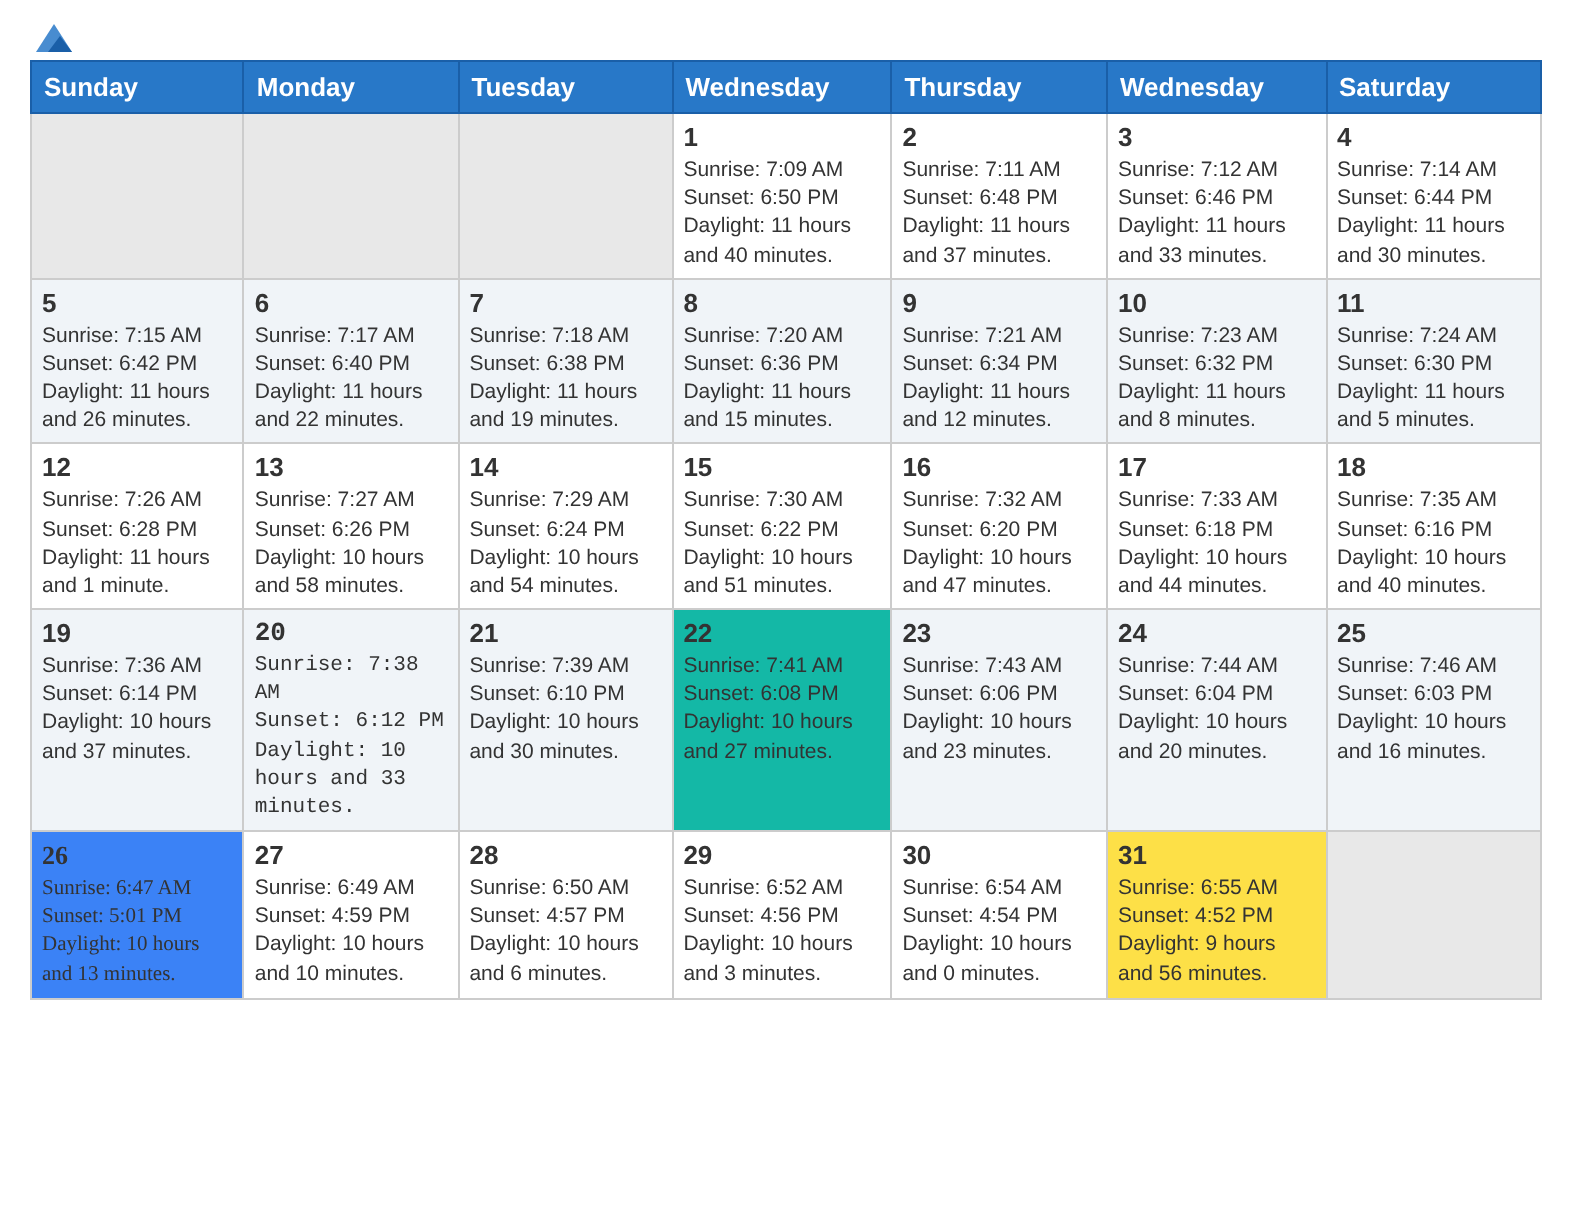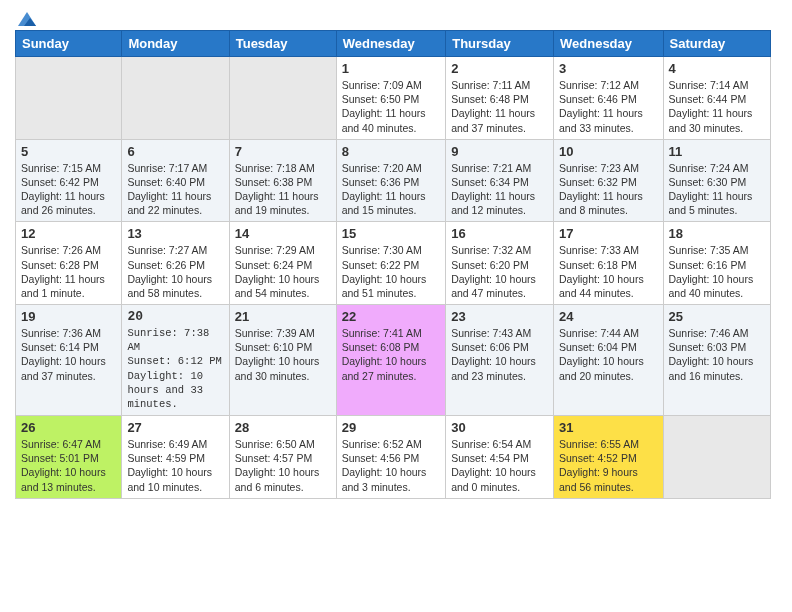--- a/index.html
+++ b/index.html
@@ -203,39 +203,39 @@
             <div class="cell-content">Sunrise: 7:36 AM<br>Sunset: 6:14 PM<br>Daylight: 10 hours and 37 minutes.</div>
           </td>
           <td style="background: rgb(240, 244, 248); font-family: Liberation Mono, monospace;">
             <span class="day-num">20</span>
             <div class="cell-content">Sunrise: 7:38 AM<br>Sunset: 6:12 PM<br>Daylight: 10 hours and 33 minutes.</div>
           </td>
           <td style="background: rgb(240, 244, 248); margin-top: 19px;">
             <span class="day-num">21</span>
             <div class="cell-content">Sunrise: 7:39 AM<br>Sunset: 6:10 PM<br>Daylight: 10 hours and 30 minutes.</div>
           </td>
-          <td style="background: #f0abfc;">
+          <td style="background: #14b8a6;">
             <span class="day-num">22</span>
             <div class="cell-content">Sunrise: 7:41 AM<br>Sunset: 6:08 PM<br>Daylight: 10 hours and 27 minutes.</div>
           </td>
           <td style="background: rgb(240, 244, 248);">
             <span class="day-num">23</span>
             <div class="cell-content">Sunrise: 7:43 AM<br>Sunset: 6:06 PM<br>Daylight: 10 hours and 23 minutes.</div>
           </td>
           <td style="background: rgb(240, 244, 248);">
             <span class="day-num">24</span>
             <div class="cell-content">Sunrise: 7:44 AM<br>Sunset: 6:04 PM<br>Daylight: 10 hours and 20 minutes.</div>
           </td>
           <td style="background: rgb(240, 244, 248);">
             <span class="day-num">25</span>
             <div class="cell-content">Sunrise: 7:46 AM<br>Sunset: 6:03 PM<br>Daylight: 10 hours and 16 minutes.</div>
           </td>
         </tr>
         <tr>
-          <td style="background: #bef264;">
+          <td style="background: #3b82f6; font-family: Liberation Serif, serif;">
             <span class="day-num">26</span>
             <div class="cell-content">Sunrise: 6:47 AM<br>Sunset: 5:01 PM<br>Daylight: 10 hours and 13 minutes.</div>
           </td>
           <td style="background: rgb(255, 255, 255);">
             <span class="day-num">27</span>
             <div class="cell-content">Sunrise: 6:49 AM<br>Sunset: 4:59 PM<br>Daylight: 10 hours and 10 minutes.</div>
           </td>
           <td style="background: rgb(255, 255, 255); margin-left: 40px;">
             <span class="day-num">28</span>
             <div class="cell-content">Sunrise: 6:50 AM<br>Sunset: 4:57 PM<br>Daylight: 10 hours and 6 minutes.</div>

